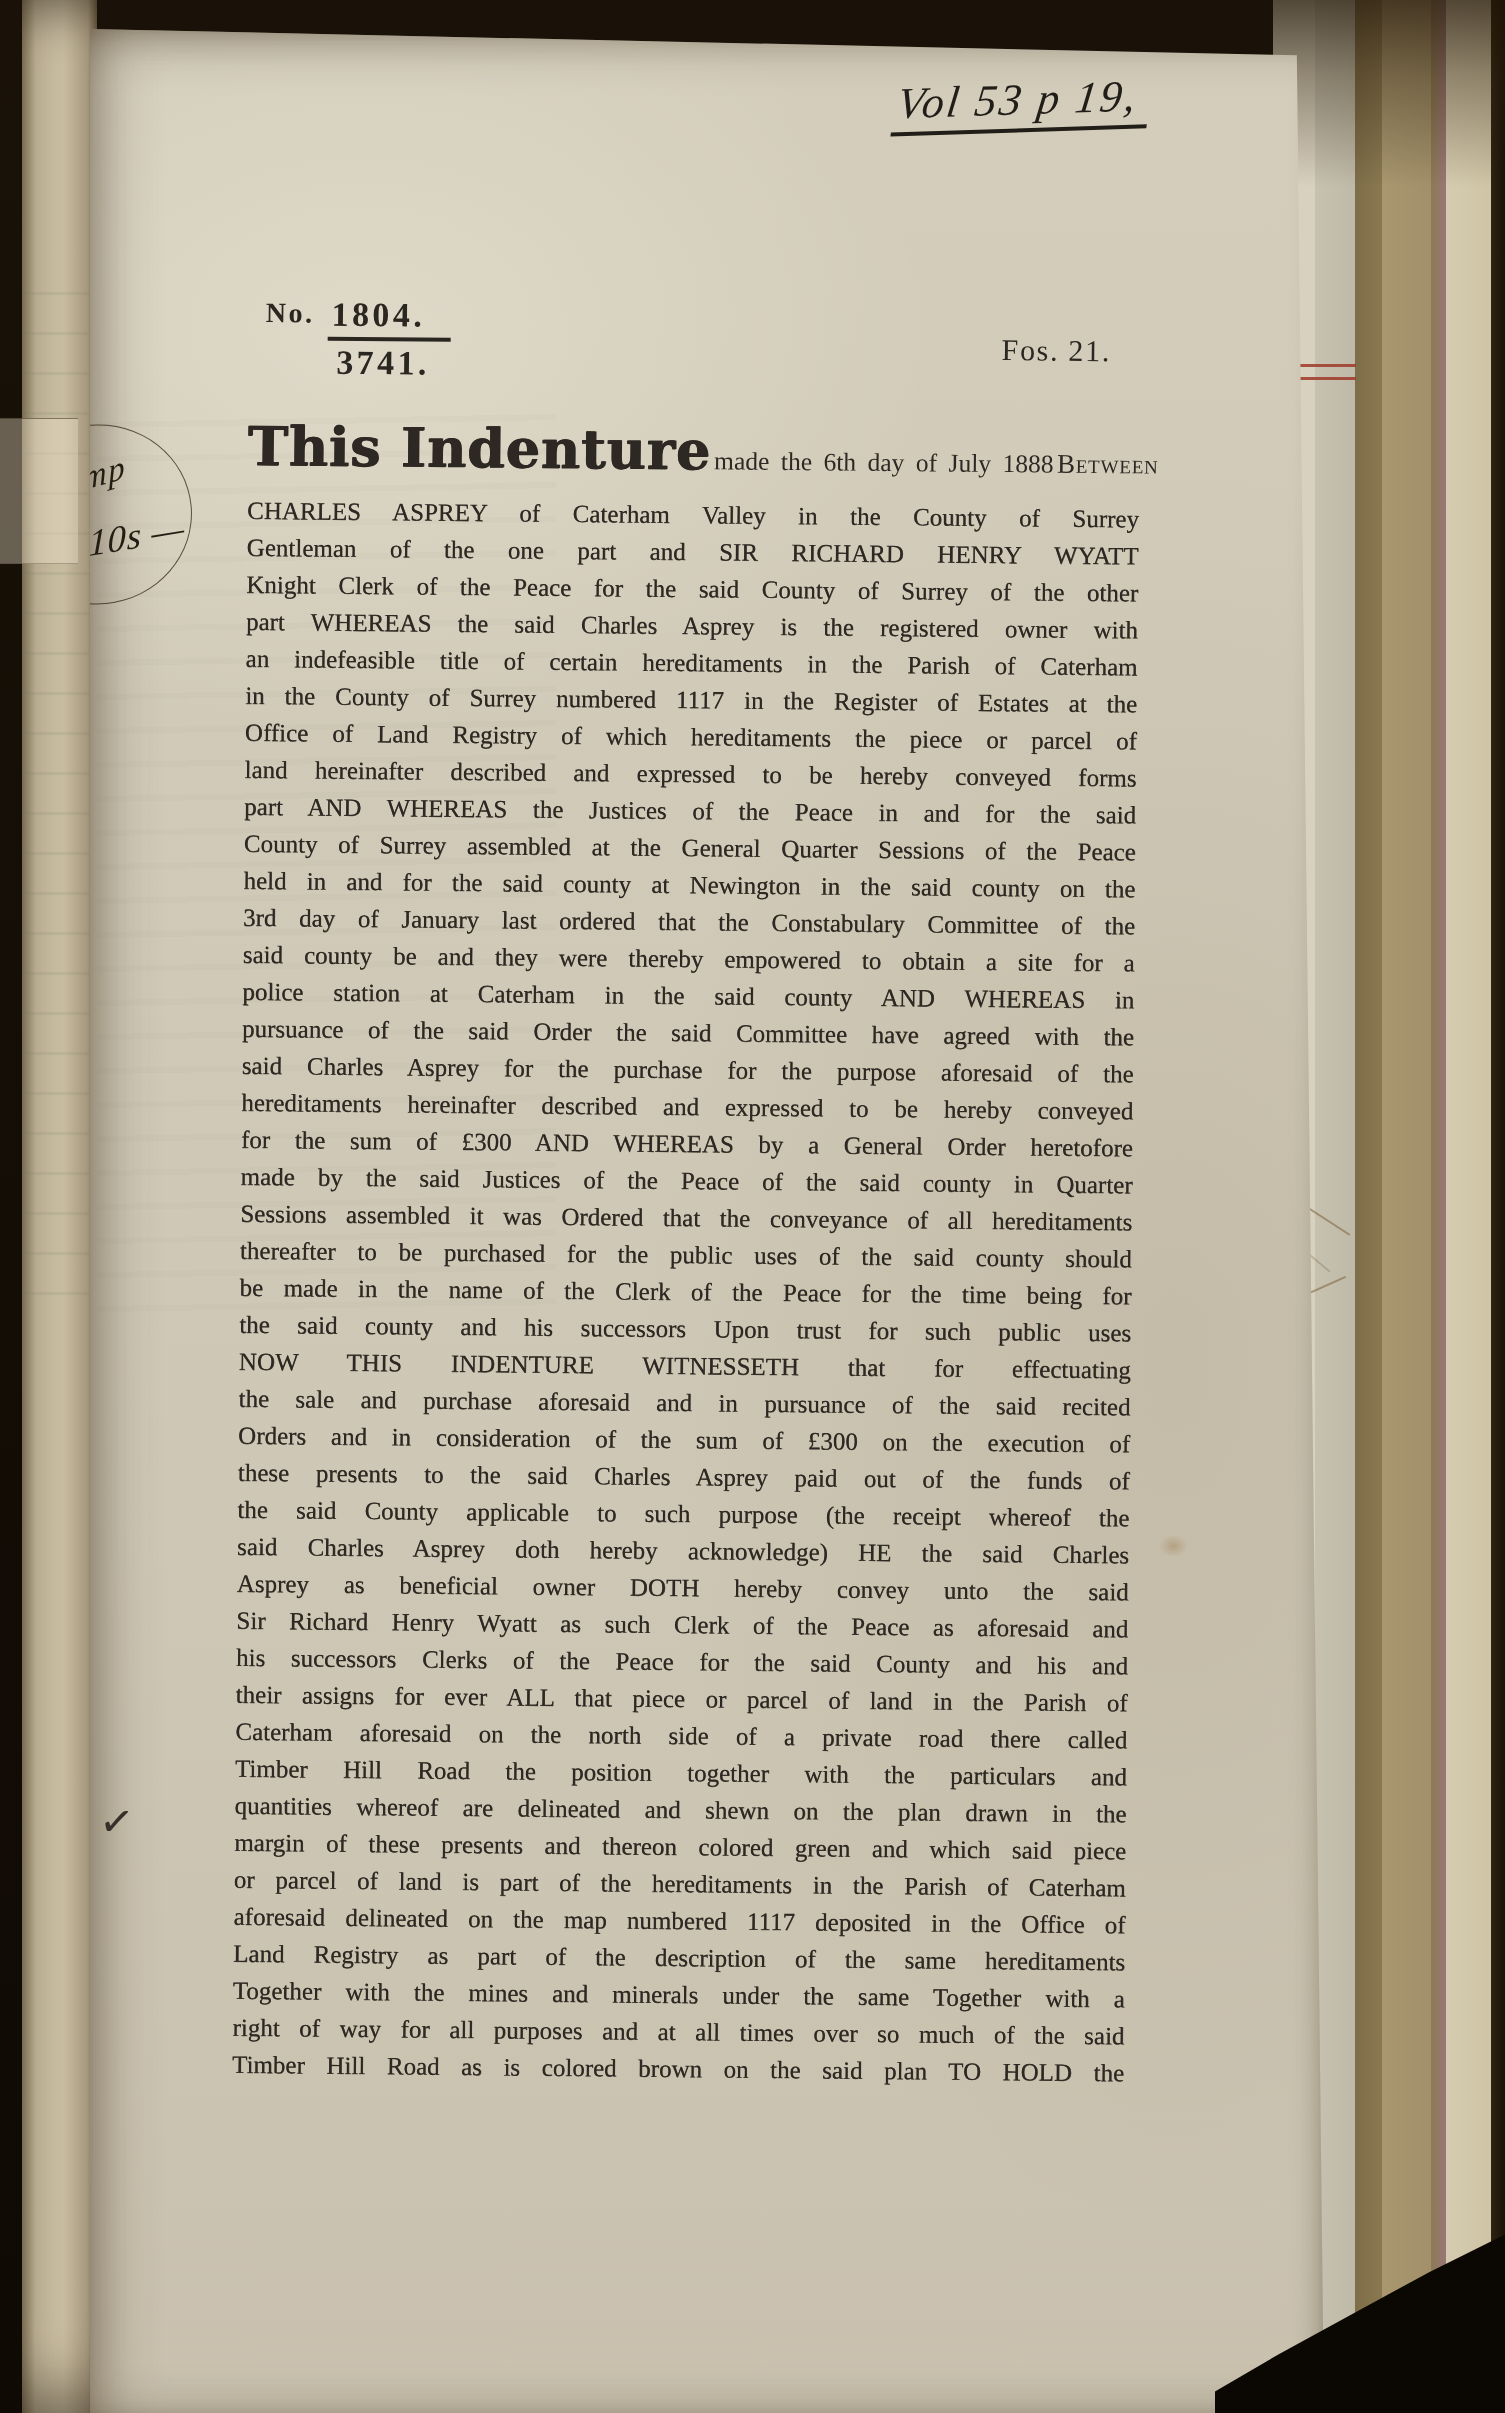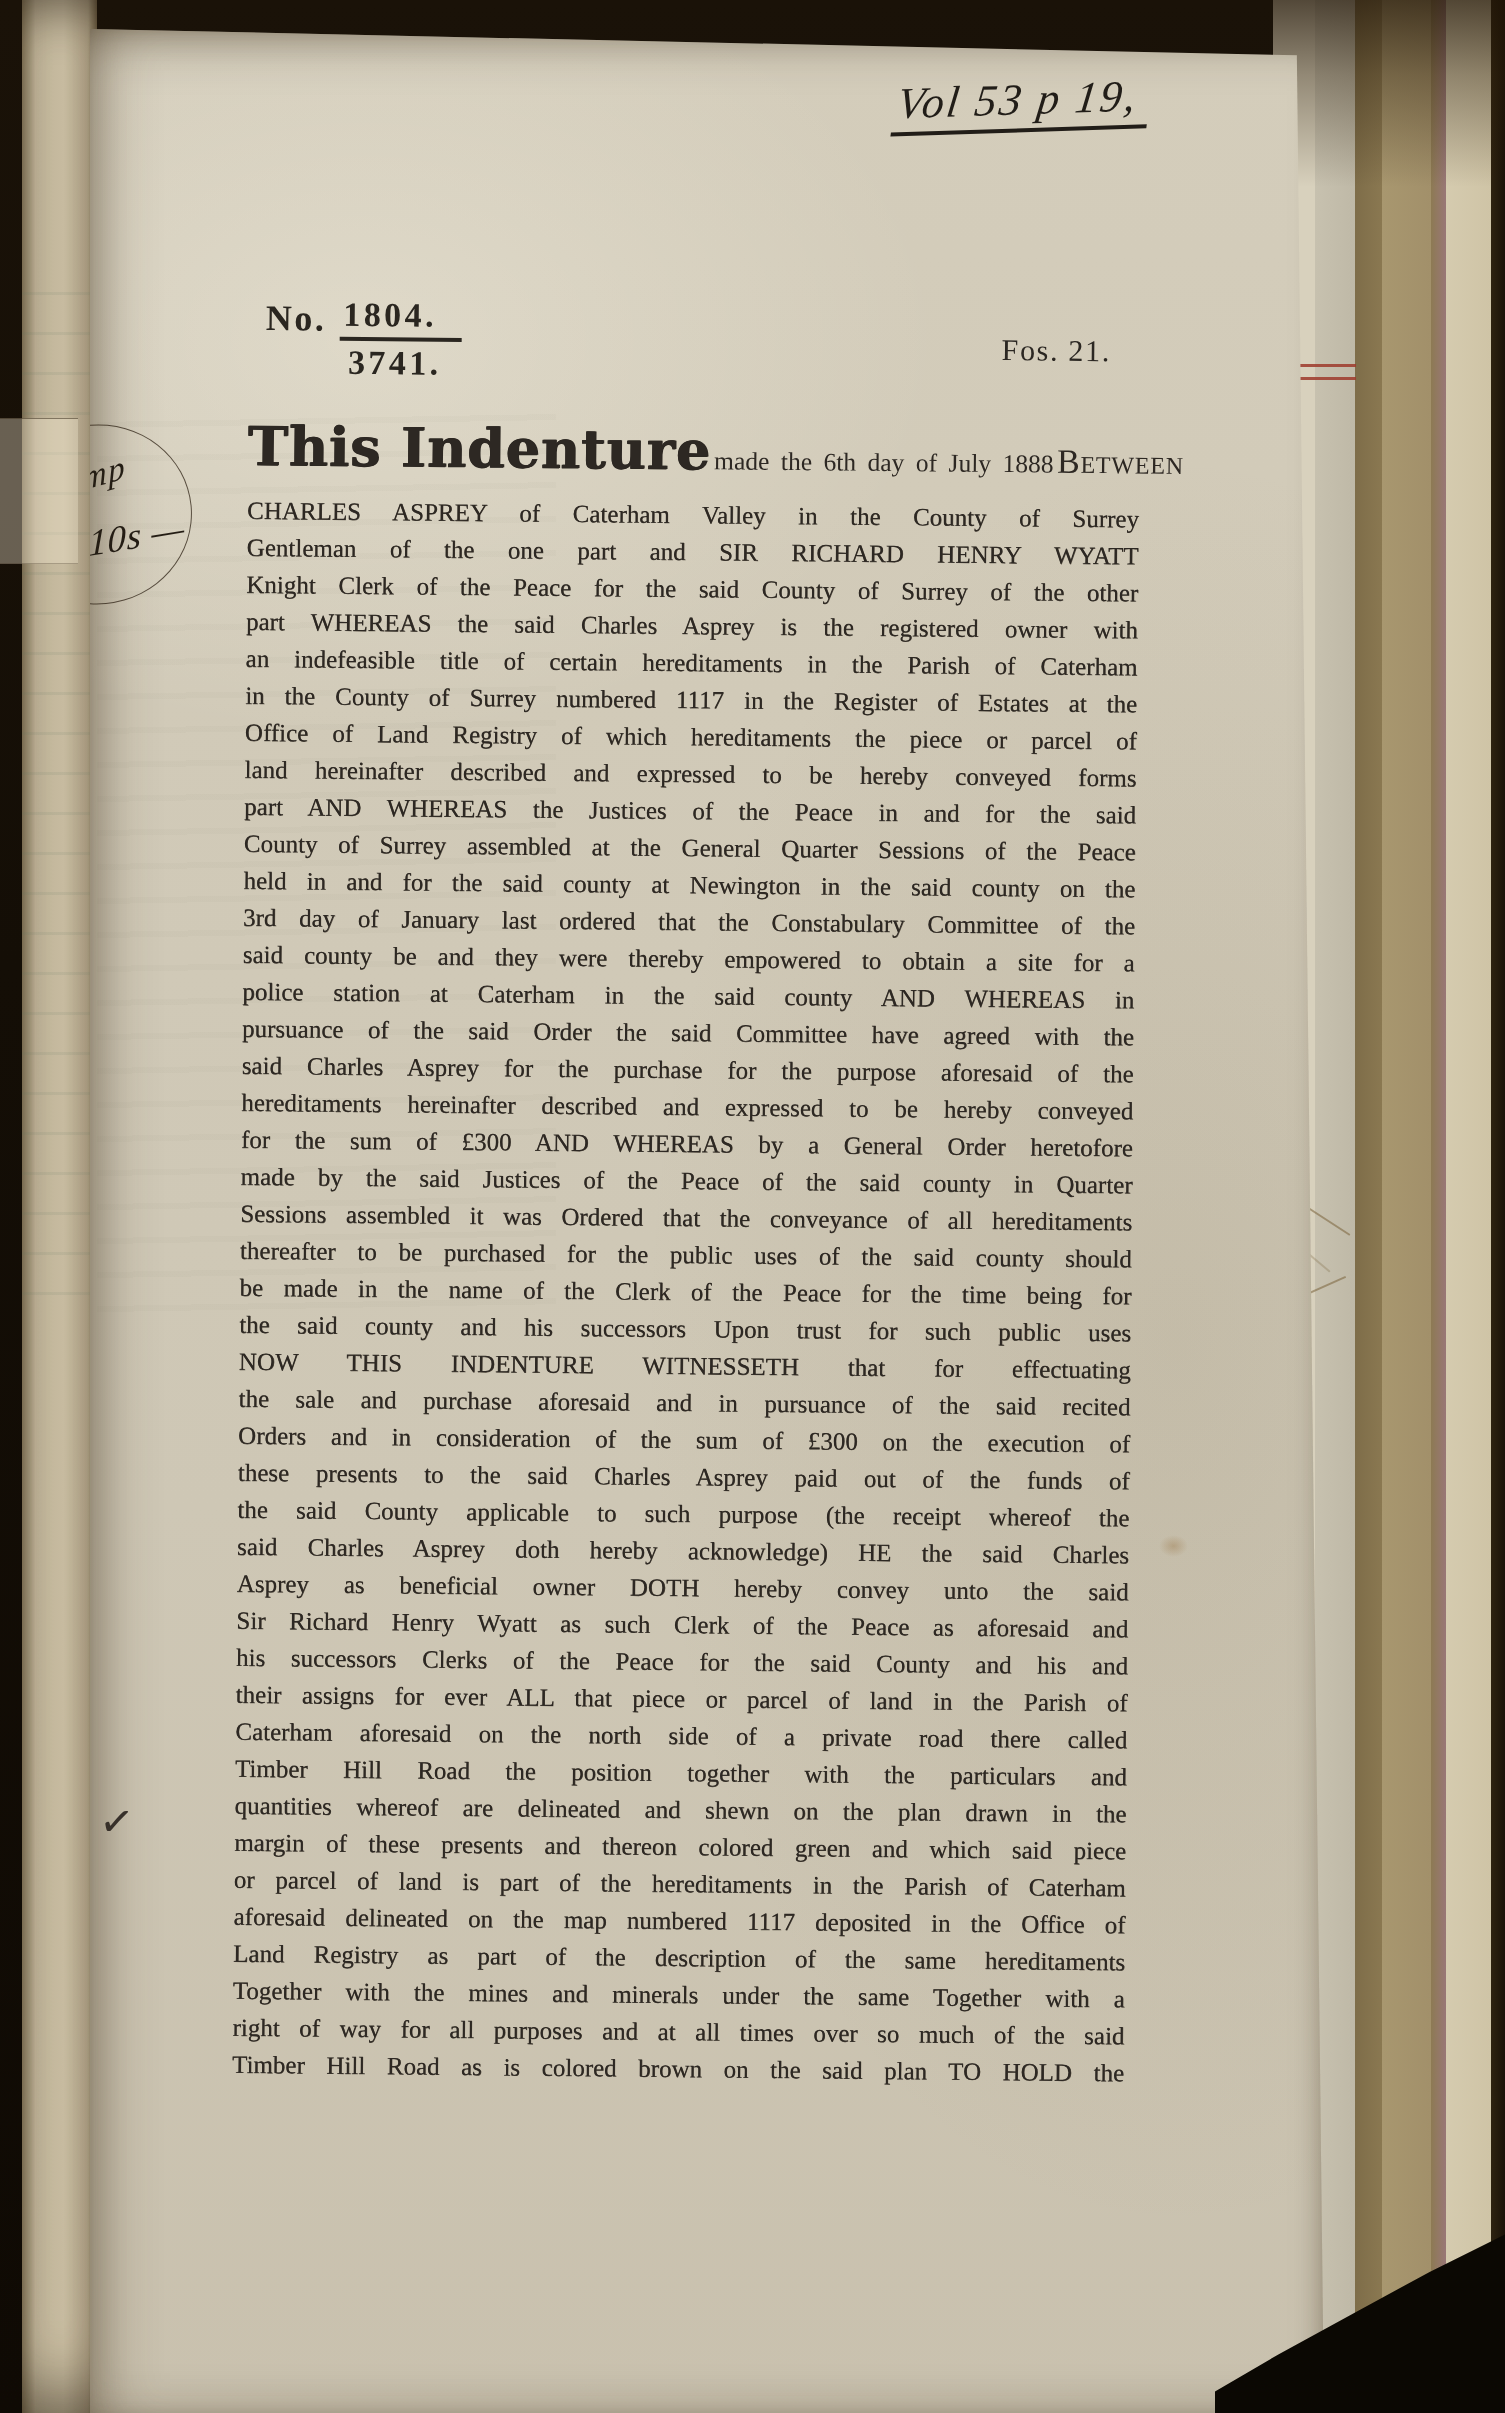--- a/index.html
+++ b/index.html
@@ -58,21 +58,21 @@
   .content{position:absolute;inset:0;transform:rotate(0.55deg);transform-origin:68px 68px;color:#2d2823;}
 
   
   .vol-note{position:absolute;left:804px;top:37px;transform:rotate(-2.4deg);
      font-style:italic;font-size:44px;color:#211d18;white-space:nowrap;}
   .vol-note .hand{display:inline-block;transform:skewX(-9deg);padding:0 12px 3.4px 3.4px;
      border-bottom:4.2px solid #211d18;letter-spacing:2.5px;}
 
   
   .doc-no{position:absolute;left:178px;top:265px;color:#2a2620;font-weight:bold;}
-  .doc-no .lbl{display:inline-block;font-size:36px;letter-spacing:2.5px;vertical-align:top;padding-top:1.7px;}
+  .doc-no .lbl{display:inline-block;font-size:28px;letter-spacing:2.5px;vertical-align:top;padding-top:1.7px;}
   .doc-no .frac{display:inline-block;margin-left:13.6px;text-align:left;}
   .doc-no .frac .top{display:block;font-size:34px;letter-spacing:3.4px;
       border-bottom:4.2px solid #2a2620;padding:0 25.5px 2.5px 3.4px;}
   .doc-no .frac .bot{display:block;font-size:34px;letter-spacing:3.4px;padding:3.4px 0 0 8.5px;}
 
   
   .folio{position:absolute;left:914px;top:296px;font-size:30px;letter-spacing:1.7px;color:#2b2722;}
 
   
   .stamp{position:absolute;left:-83px;top:396px;width:189px;height:180px;color:#241d14;}
@@ -85,21 +85,21 @@
 
   
   .tick{position:absolute;left:25.5px;top:1769px;font-size:41px;color:#37302a;transform:rotate(6deg);}
 
   
   .deed{position:absolute;left:161px;top:377px;width:892px;}
   .heading{text-align:justify;text-align-last:justify;height:85px;line-height:78px;white-space:nowrap;}
   .heading .blackletter{font-family:"DejaVu Serif",serif;font-weight:bold;font-size:54px;
      letter-spacing:0.8px;text-shadow:1px 0 0 currentColor, 0 0.5px 0 currentColor;}
   .heading .rest{font-size:25.5px;word-spacing:5.1px;}
-  .heading .smallcaps{font-variant:small-caps;font-size:34px;letter-spacing:0.8px;}
+  .heading .smallcaps{font-variant:small-caps;font-size:27px;letter-spacing:0.8px;}
   .tline{text-align:justify;text-align-last:justify;height:37px;line-height:37px;
      font-size:25px;word-spacing:1.7px;white-space:nowrap;
      text-shadow:0.3px 0.3px 0.4px rgba(45,38,28,.75);}
 </style>
 </head>
 <body>
 
 <div class="scene">
 
   <div class="under-strip">

